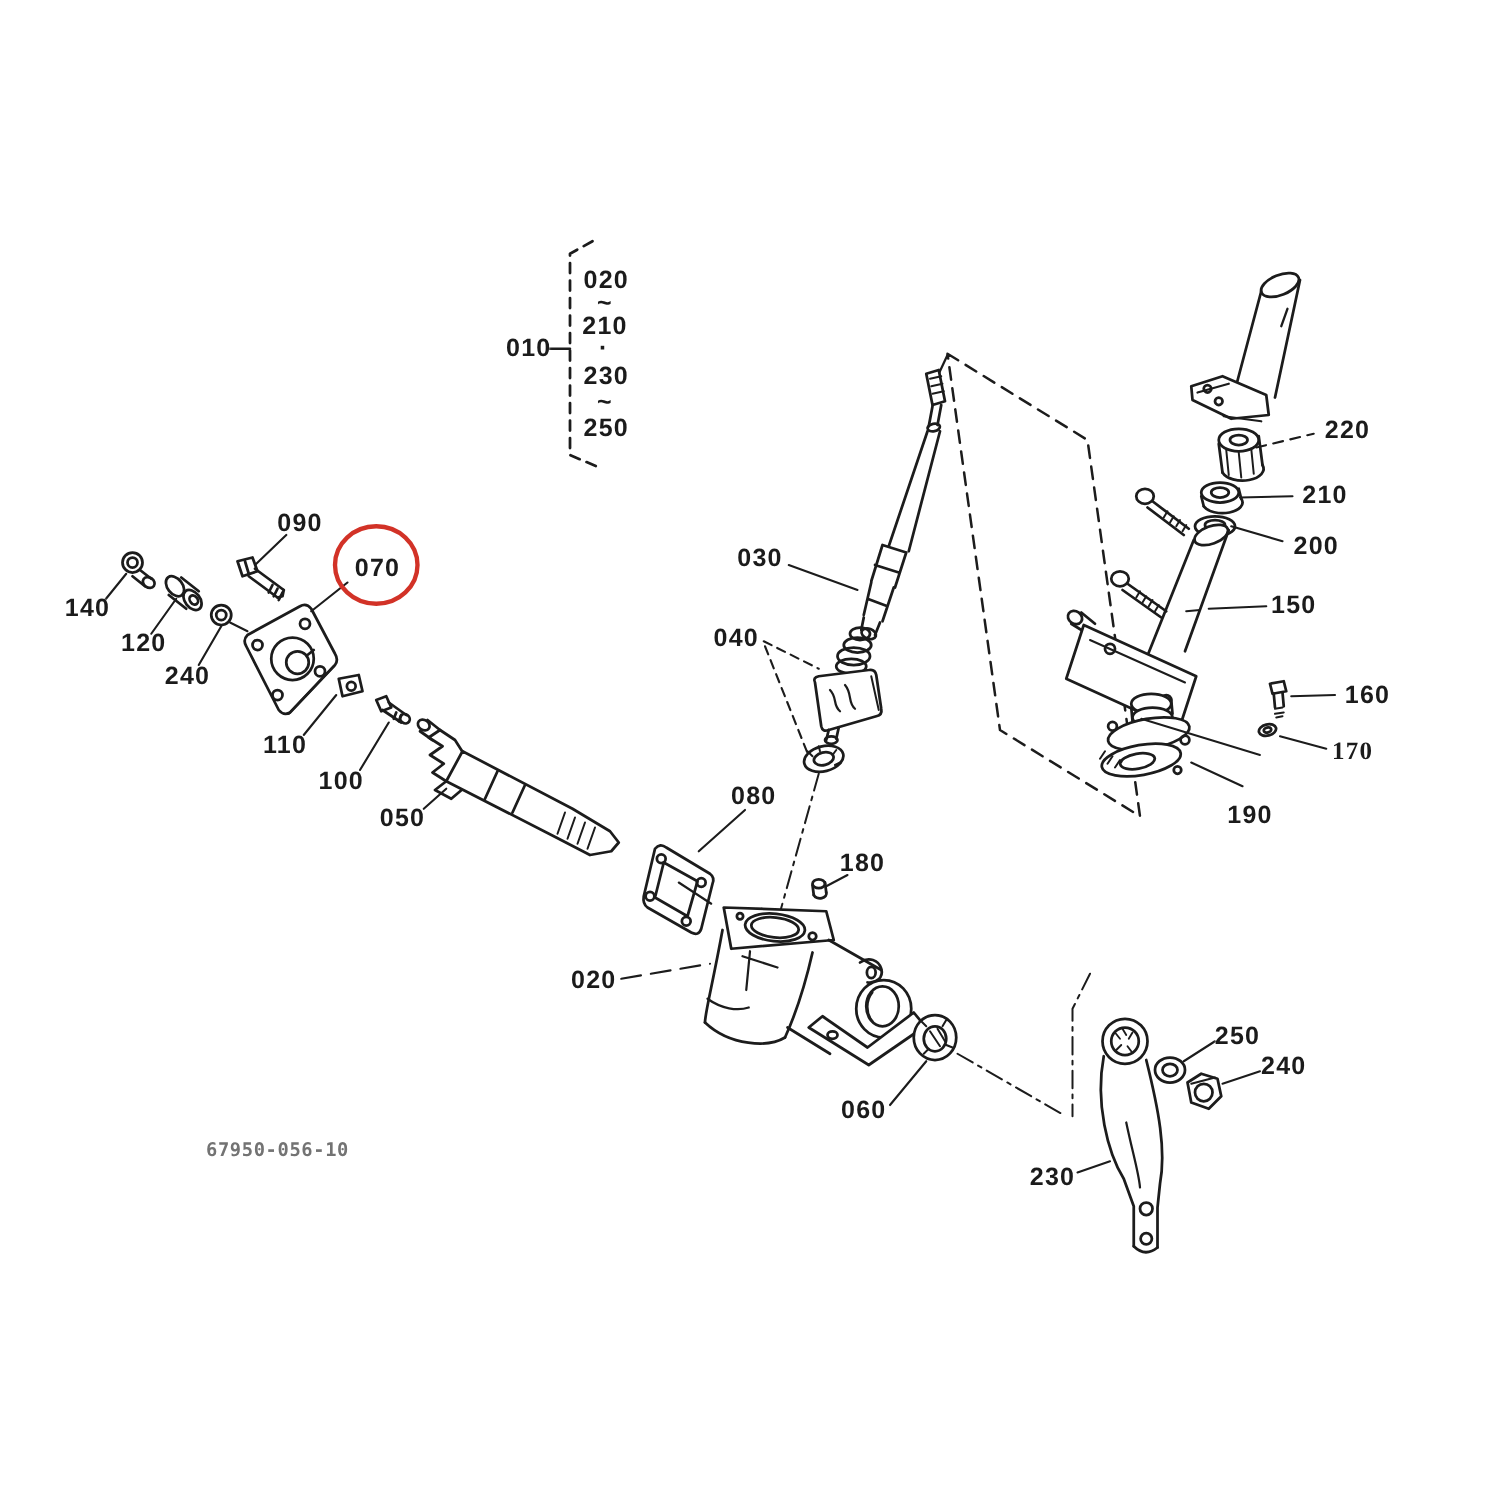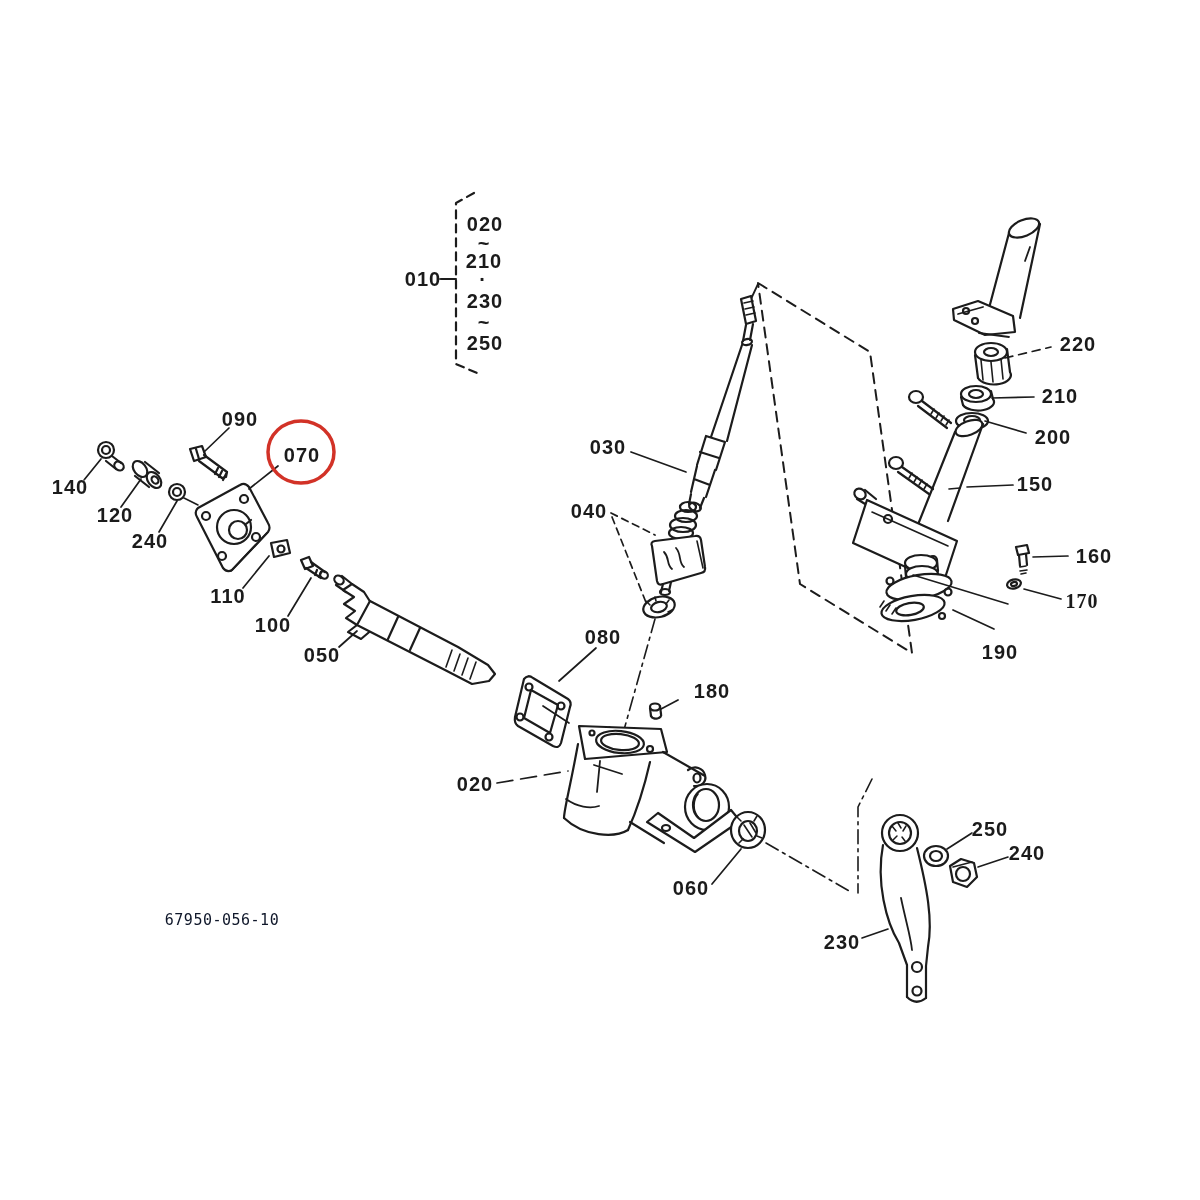--- a/index.html
+++ b/index.html
@@ -14,21 +14,21 @@
     position:absolute;transform:translate(-50%,-50%);
     font-family:"Liberation Sans", sans-serif;
     font-weight:bold;font-size:20px;color:#1b1b1b;
     letter-spacing:1px;white-space:nowrap;line-height:1;
     text-shadow:0 0 2px #ffffff;
   }
   .callout-glyph{font-size:20px;font-weight:bold;}
   #drawing-number{
     position:absolute;transform:translate(-50%,-50%);
     font-family:"DejaVu Sans Mono", monospace;
-    font-weight:normal;font-size:15px;color:#0f172a;letter-spacing:0.5px;
+    font-weight:bold;font-size:15px;color:#737373;letter-spacing:0.5px;
   }
 </style>
 </head>
 <body>
 
 <div id="stage">
 <svg width="1200" height="1200" viewBox="0 0 1200 1200">
   <g fill="none" stroke="#1c1c1c" stroke-width="2.2" stroke-linecap="round" stroke-linejoin="round">
 
     <g stroke-dasharray="8 6">
@@ -311,21 +311,21 @@
       <div class="part-label" style="left: 115px; top: 515px;">120</div>
       <div class="part-label" style="left: 150px; top: 541px;">240</div>
       <div class="part-label" style="left: 240px; top: 419px;">090</div>
       <div class="part-label" style="left: 302px; top: 455px;">070</div>
       <div class="part-label" style="left: 228px; top: 596px;">110</div>
       <div class="part-label" style="left: 273px; top: 625px;">100</div>
       <div class="part-label" style="left: 322px; top: 655px;">050</div>
       <div class="part-label" style="left: 608px; top: 447px;">030</div>
       <div class="part-label" style="left: 589px; top: 511px;">040</div>
       <div class="part-label" style="left: 603px; top: 637px;">080</div>
-      <div class="part-label" style="left: 690px; top: 691px; margin-left: 22px;">180</div>
+      <div class="part-label" style="left: 690px; top: 691px;">180</div>
       <div class="part-label" style="left: 475px; top: 784px;">020</div>
       <div class="part-label" style="left: 691px; top: 888px;">060</div>
       <div class="part-label" style="left: 1078px; top: 344px;">220</div>
       <div class="part-label" style="left: 1060px; top: 396px;">210</div>
       <div class="part-label" style="left: 1053px; top: 437px;">200</div>
       <div class="part-label" style="left: 1035px; top: 484px;">150</div>
       <div class="part-label" style="left: 1094px; top: 556px;">160</div>
       <div class="part-label" style="left: 1082px; top: 601px; font-family: Liberation Serif, serif;">170</div>
       <div class="part-label" style="left: 1000px; top: 632px; margin-top: 20px;">190</div>
       <div class="part-label" style="left: 842px; top: 942px;">230</div>

